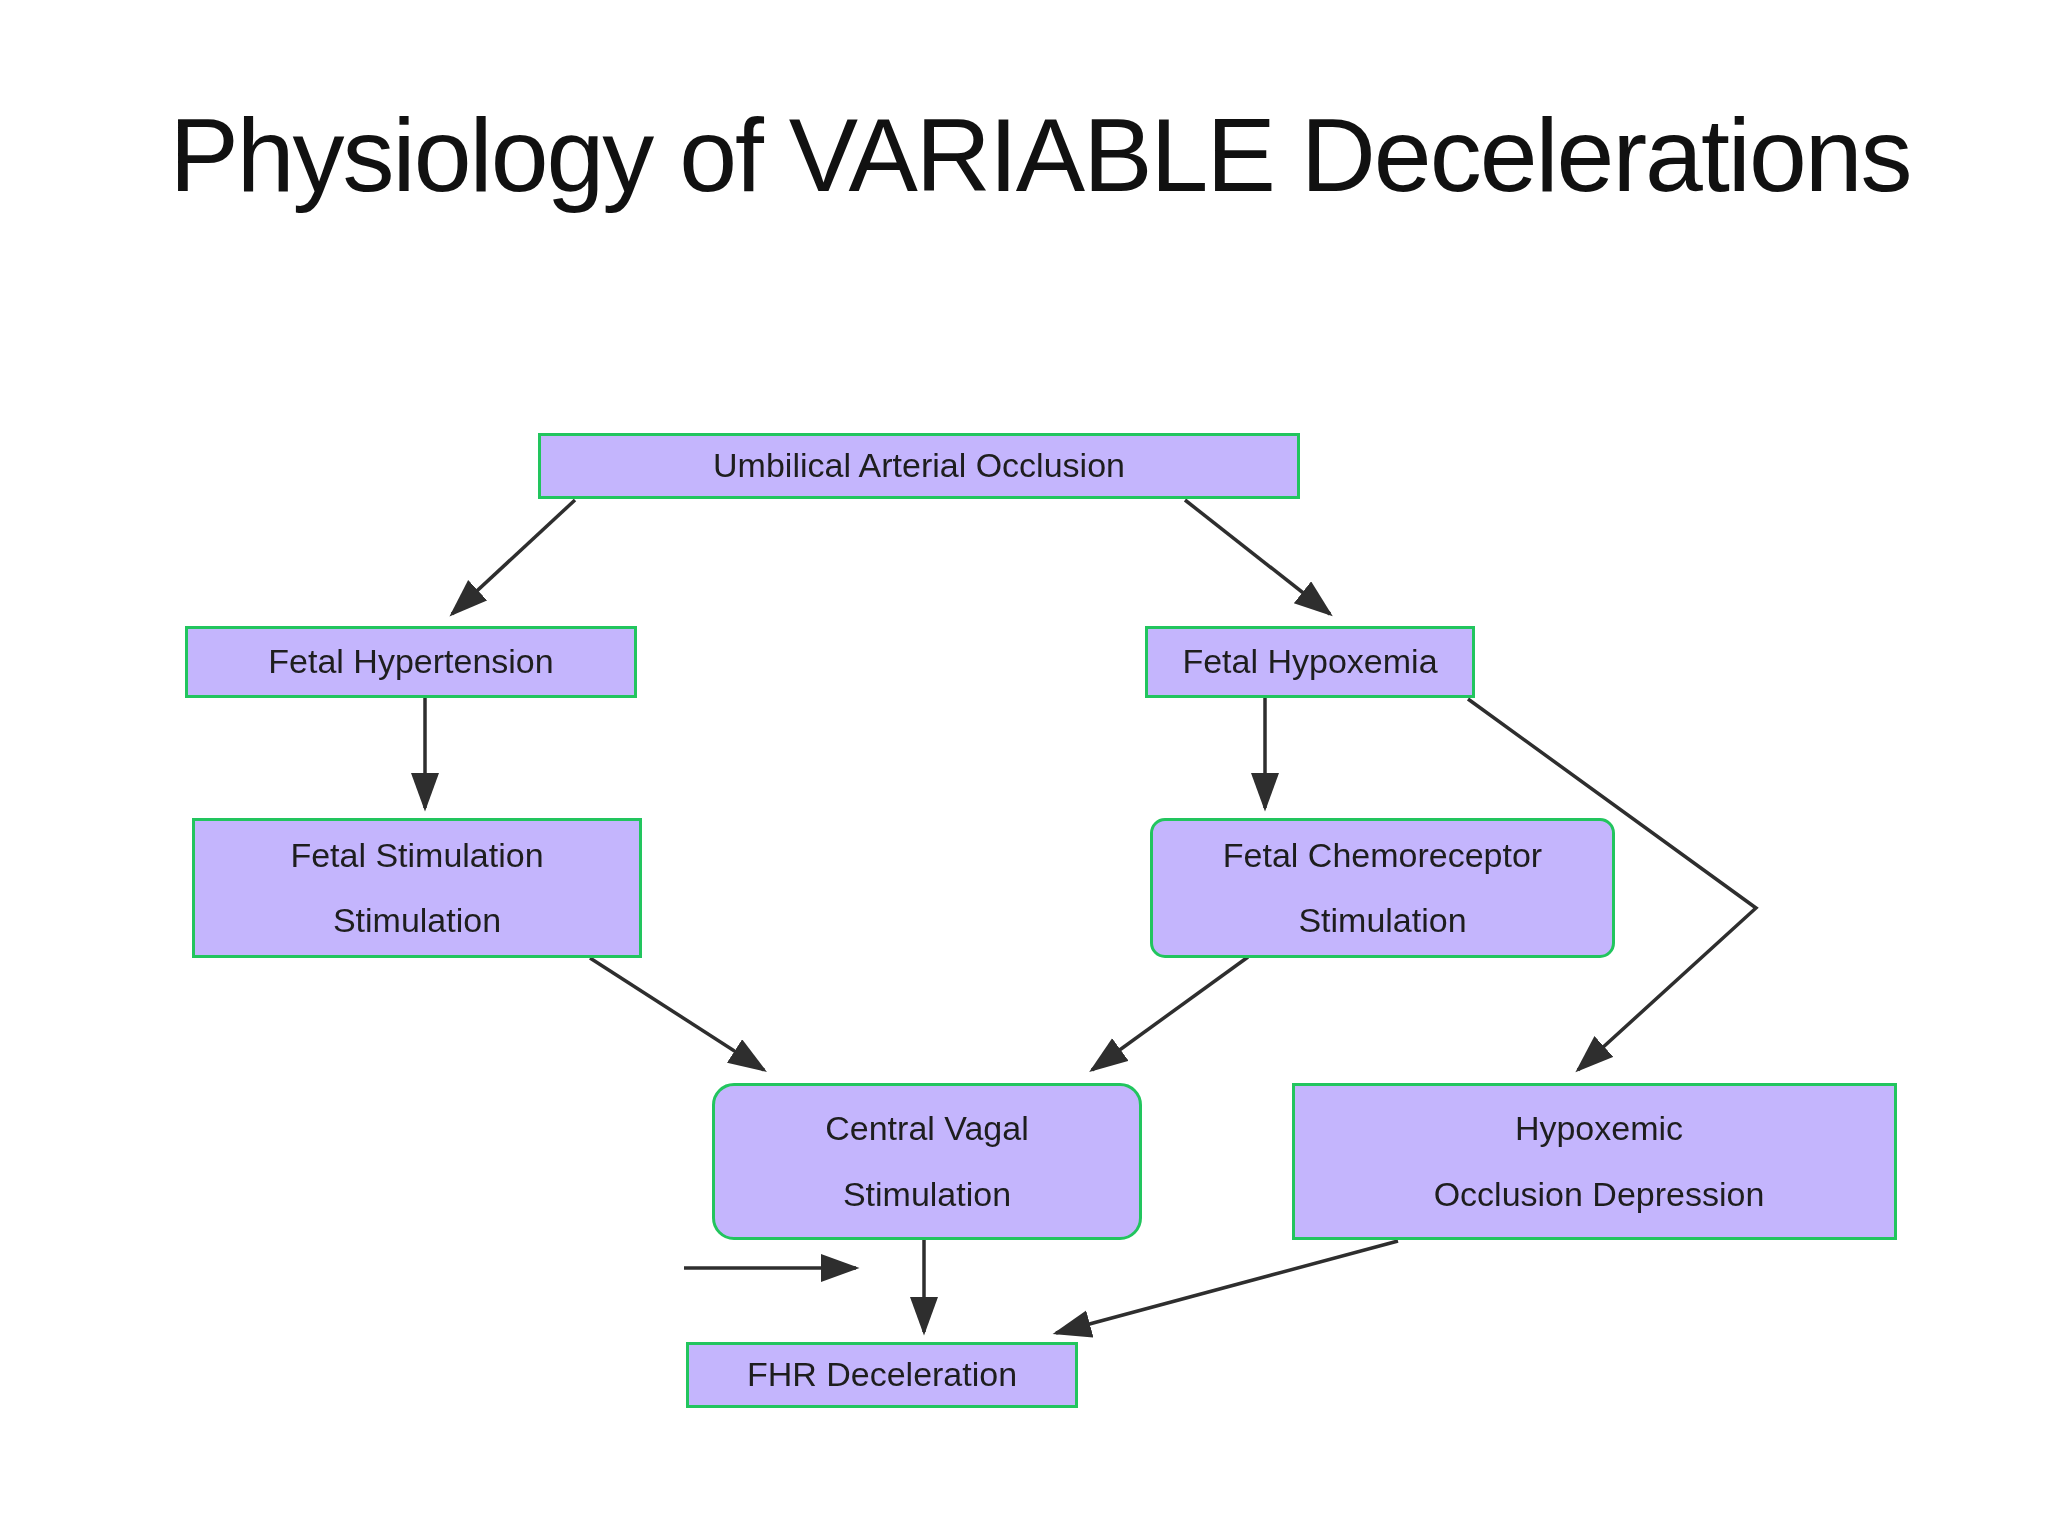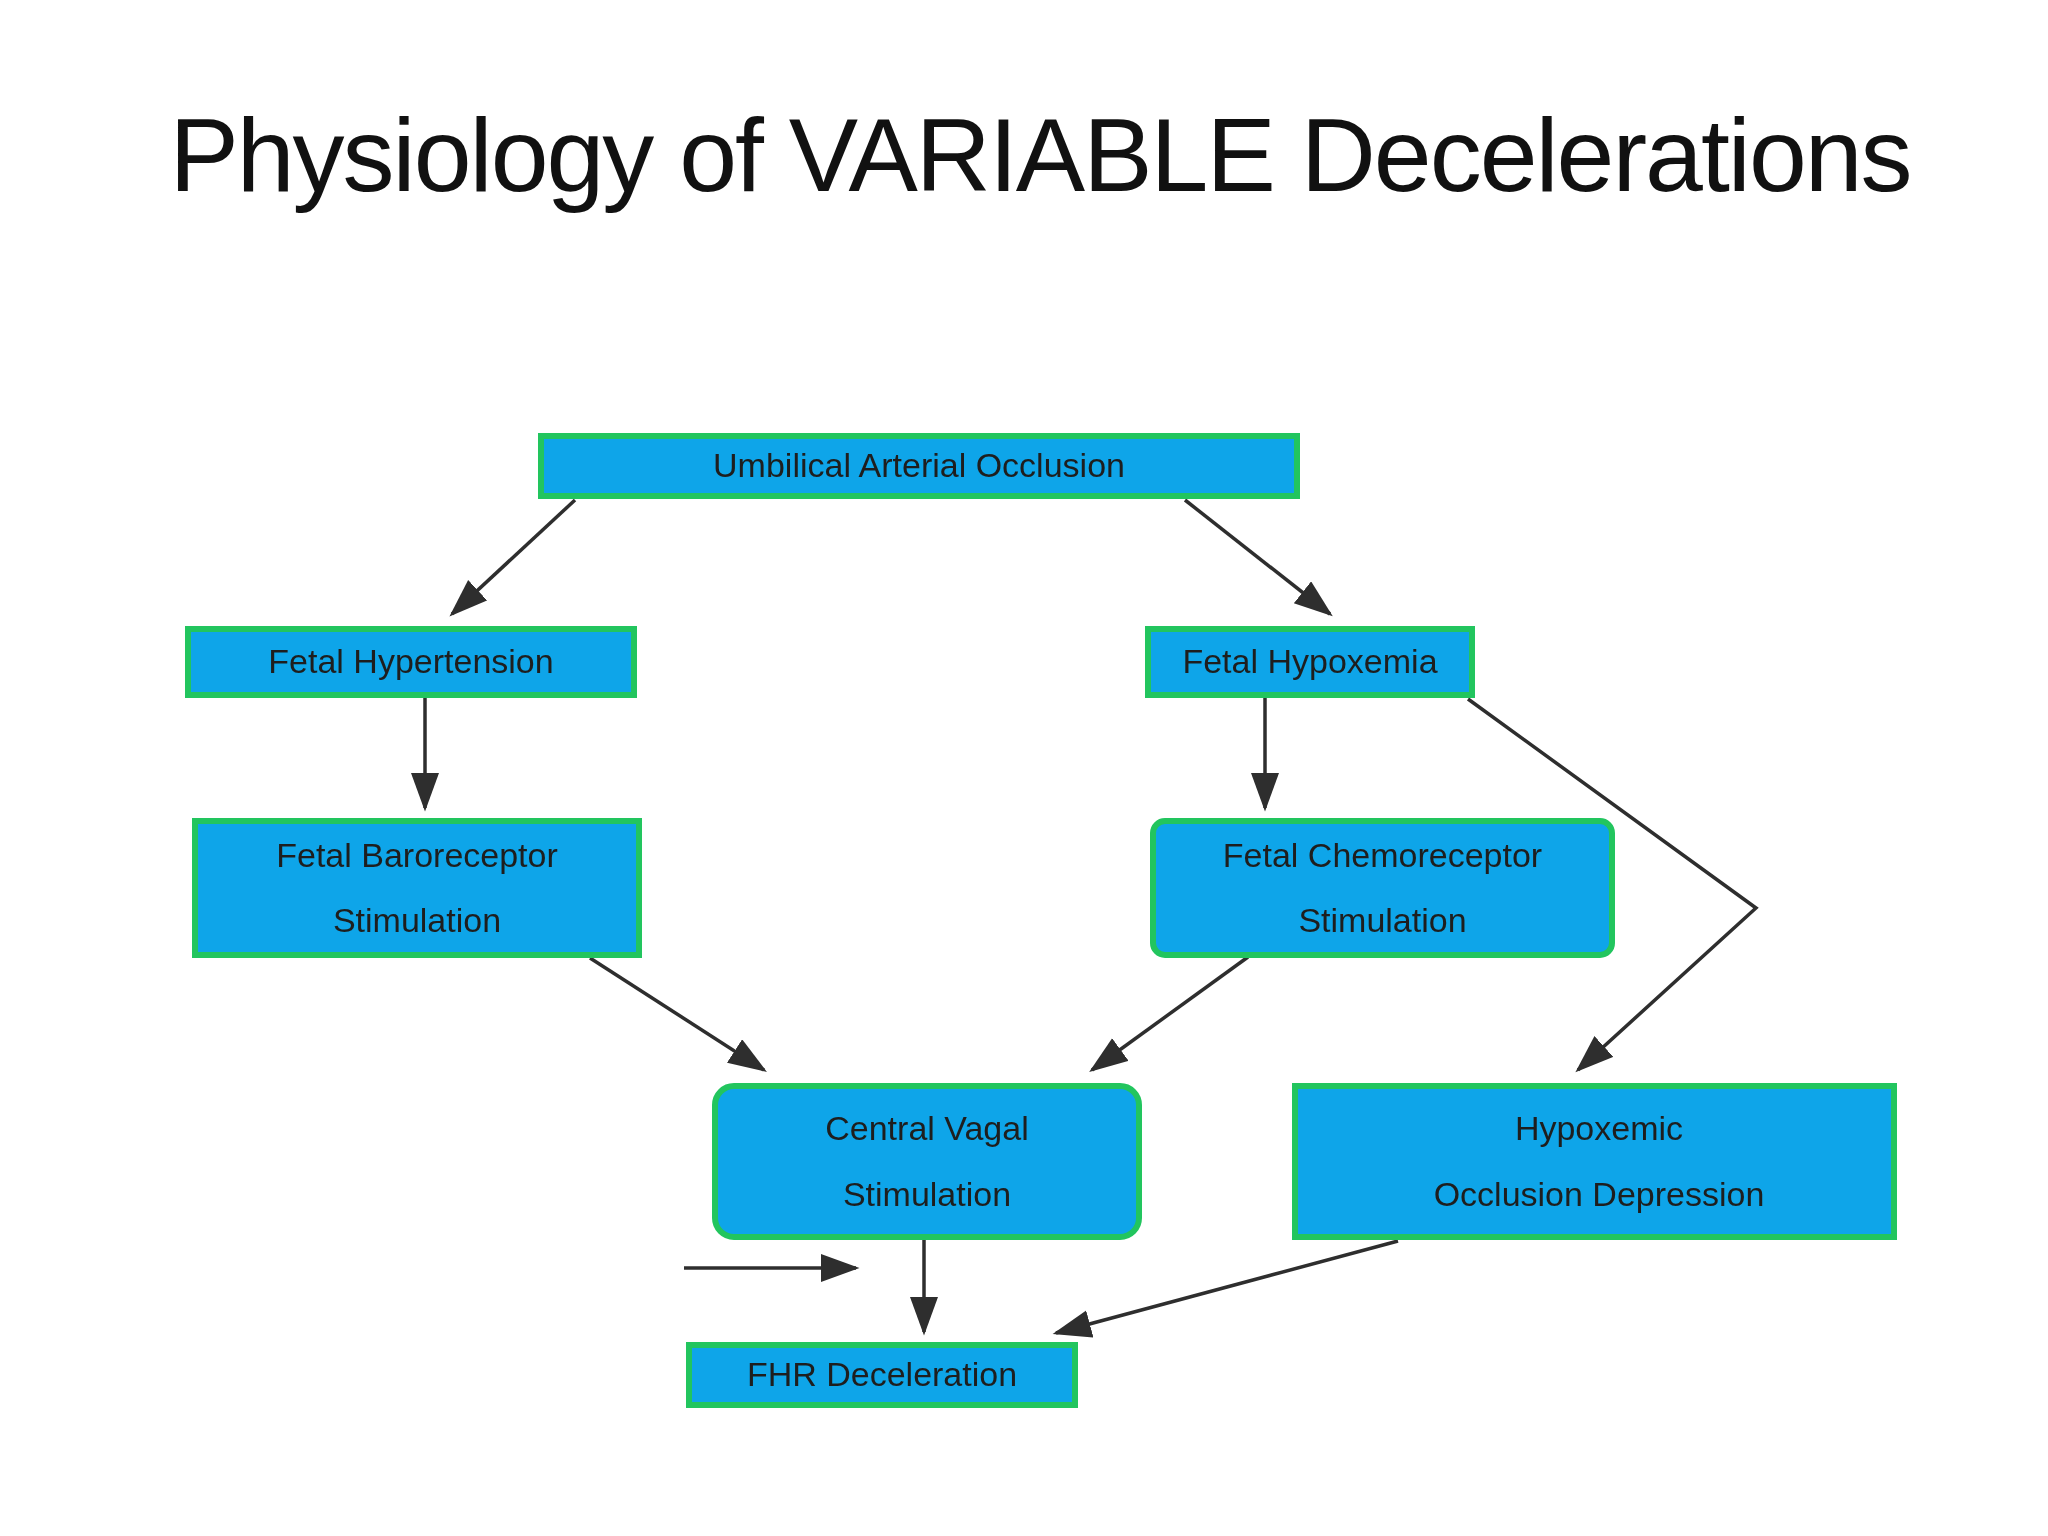--- a/index.html
+++ b/index.html
@@ -38,22 +38,22 @@
     height: 1536px;
   }
   .arrows line, .arrows polyline {
     stroke: #2e2e2e;
     stroke-width: 3.5;
     fill: none;
   }
   .node {
     position: absolute;
     box-sizing: border-box;
-    border: 6px solid #22c55e;
-    background: #0ea5e9;
+    border: 3px solid #22c55e;
+    background: #c4b5fd;
     display: flex;
     flex-direction: column;
     align-items: center;
     justify-content: center;
     text-align: center;
     font-size: 34px;
     line-height: 1.15;
     color: #1e1e1e;
   }
   .node.two-line { row-gap: 26px; }
@@ -110,21 +110,21 @@
 
   <div class="node n-hypoxemia">
     <span>Fetal Hypoxemia</span>
   </div>
 
   <div class="node n-hypertension">
     <span>Fetal Hypertension</span>
   </div>
 
   <div class="node n-baro two-line">
-    <span>Fetal Baroreceptor</span>
+    <span>Fetal Stimulation</span>
     <span>Stimulation</span>
   </div>
 
   <div class="node n-chemo two-line">
     <span>Fetal Chemoreceptor</span>
     <span>Stimulation</span>
   </div>
 
   <div class="node n-vagal two-line">
     <span>Central Vagal</span>

